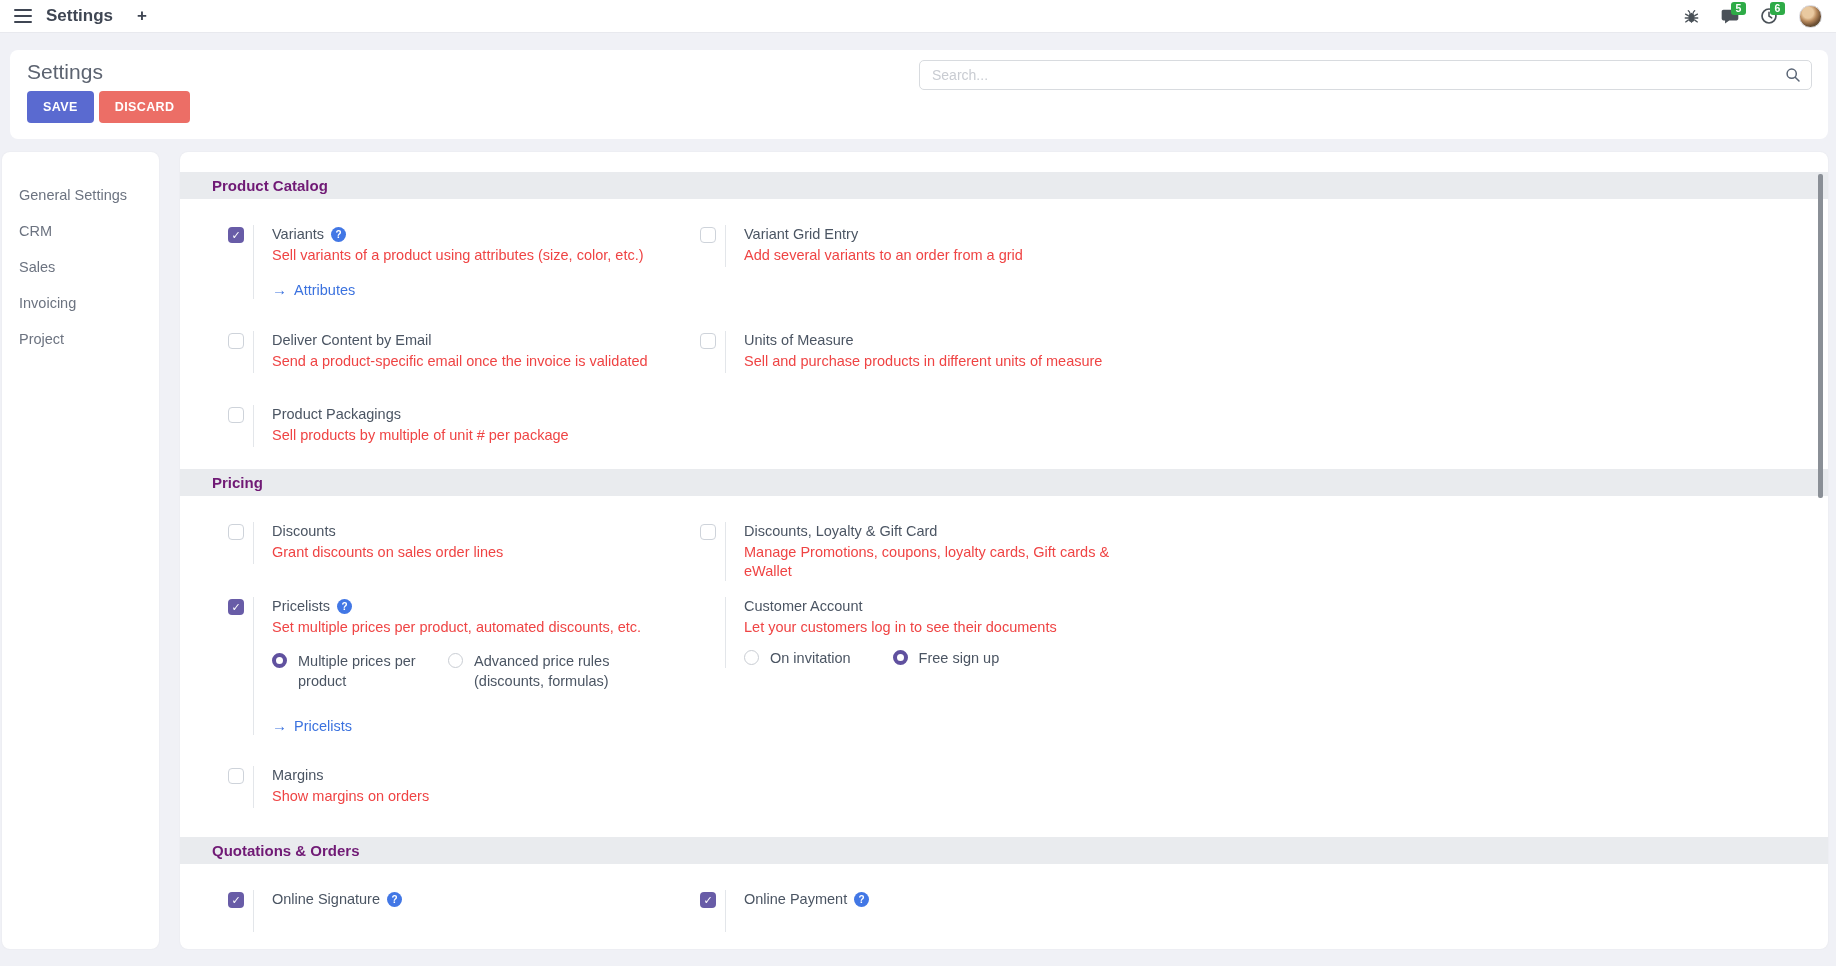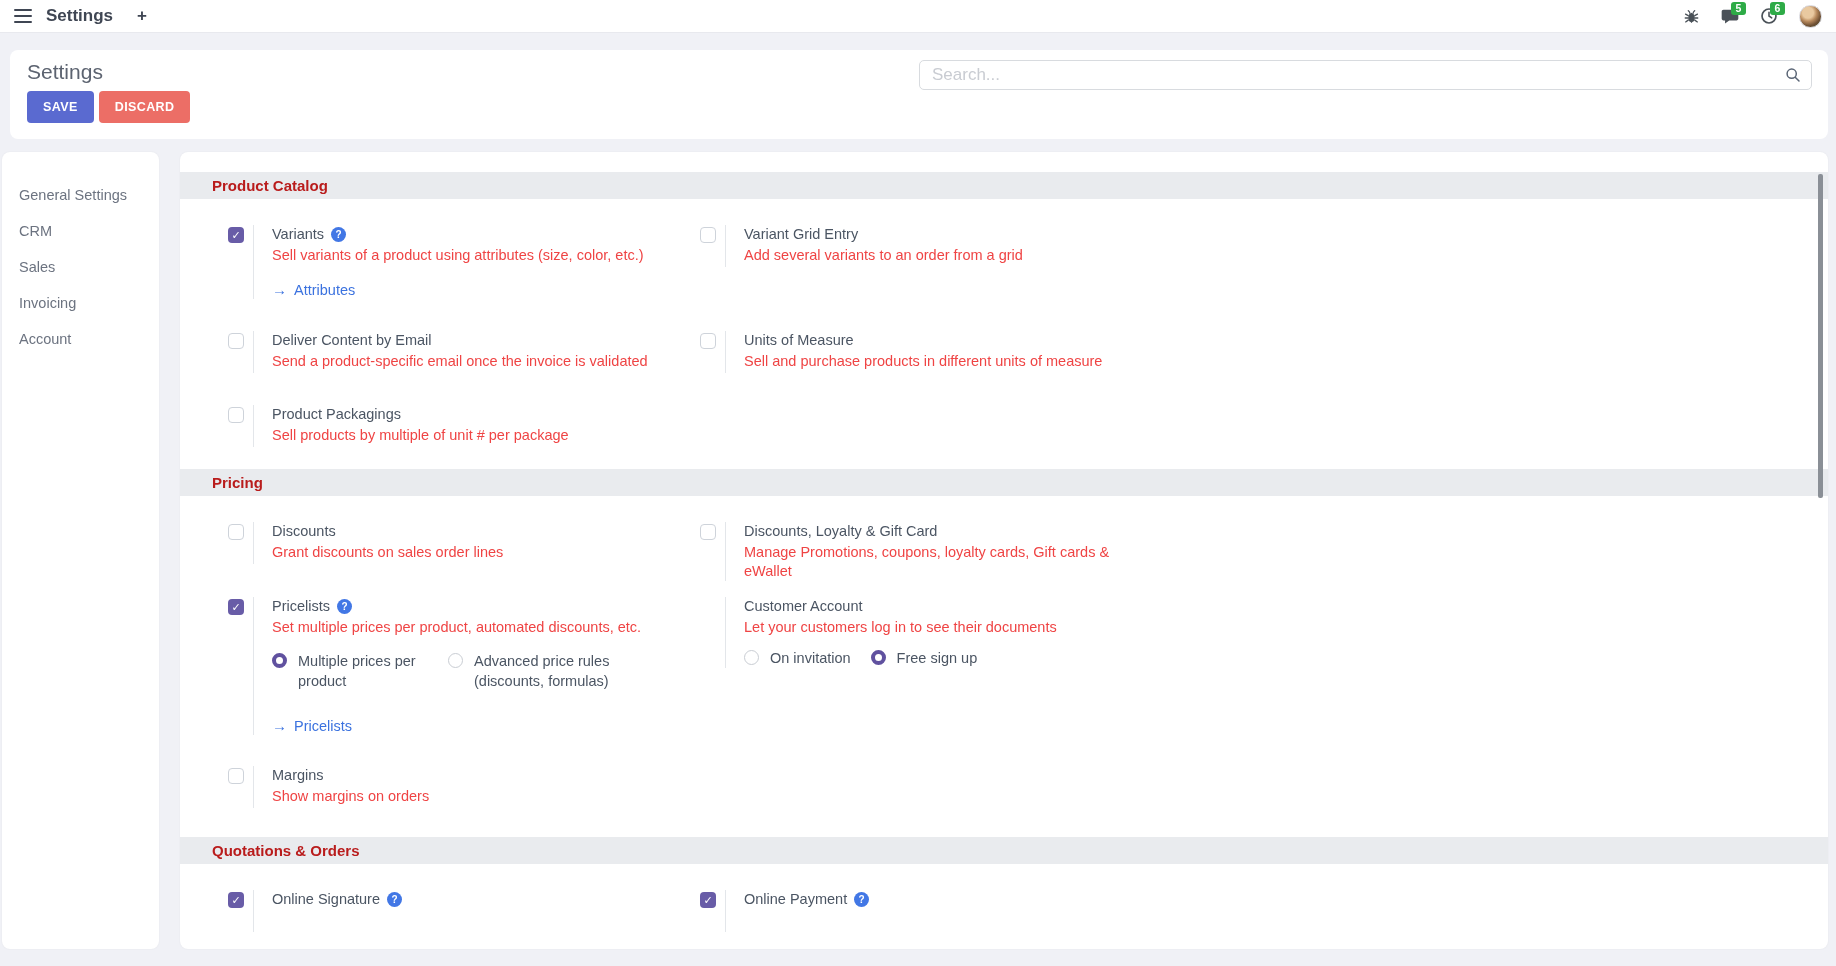--- a/index.html
+++ b/index.html
@@ -24,35 +24,35 @@
   
   .header-card { position:absolute; left:10px; top:50px; width:1818px; height:89px; background:#fff; border-radius:8px; }
   .page-title { padding:10px 0 0 17px; font-size:21px; font-weight:500; color:#5c6370; }
   .btn-row { margin:7px 0 0 17px; display:flex; gap:5px; }
   .btn { border:none; border-radius:4px; color:#fff; font-size:12.5px; font-weight:700;
          letter-spacing:.4px; padding:9px 16px; cursor:pointer; font-family:inherit; }
   .btn-save { background:#5a6ad0; }
   .btn-discard { background:#ec6e66; }
   .search-wrap { position:absolute; top:10px; right:16px; width:893px; height:30px; }
   .search-input { width:100%; height:100%; border:1px solid #d8dbdf; border-radius:5px; background:#fff;
-                  font-size:17px; color:#4b5563; padding:0 36px 0 12px; font-family:inherit; outline:none; }
+                  font-size:14px; color:#4b5563; padding:0 36px 0 12px; font-family:inherit; outline:none; }
   .search-input::placeholder { color:#c9ccd2; }
   .search-ico { position:absolute; right:11px; top:7px; }
 
   
   .sidebar { position:absolute; left:2px; top:152px; width:157px; height:797px; background:#fff;
              border-radius:8px; padding-top:26px; box-shadow:0 0 2px rgba(0,0,0,.06); }
   .side-item { padding:9px 17px 10px; font-size:14.5px; color:#6c7380; cursor:pointer; margin-bottom:1px; }
 
   
   .main { position:absolute; left:180px; top:152px; width:1648px; height:797px; background:#fff;
           border-radius:8px; overflow:hidden; box-shadow:0 0 2px rgba(0,0,0,.06); }
   .scroll-thumb { position:absolute; right:5px; top:22px; width:5px; height:324px; background:#8a8f96; border-radius:2px; z-index:4; }
   .band { height:27px; background:#e9ebee; display:flex; align-items:center; padding-left:32px;
-          font-size:15px; font-weight:700; color:#b91c1c; }
+          font-size:15px; font-weight:700; color:#701a75; }
   .band.m1 { margin-top:20px; } .band.m2 { margin-top:22px; } .band.m3 { margin-top:29px; }
   .boxes { padding:26px 0 0 48px; }
   .row { display:grid; grid-template-columns:472px 472px; align-items:start; }
   .row.g32 { margin-bottom:32px; } .row.g16 { margin-bottom:16px; } .row.g31 { margin-bottom:31px; } .row.g0 { margin-bottom:0; }
   .box { display:flex; align-items:flex-start; }
   .cb { width:16px; height:16px; border-radius:4px; flex:none; margin-top:2px; cursor:pointer; }
   .cb.unchecked { background:#fff; border:1px solid #ced3da; }
   .cb.checked { background:#685ca7; color:#fff; display:flex; align-items:center; justify-content:center;
                 font-size:11px; font-weight:700; }
   .cb.spacer { visibility:hidden; }
@@ -60,21 +60,21 @@
   .lbl-row { display:flex; align-items:center; }
   .box-label { font-size:14.5px; color:#4b5563; line-height:19px; }
   .help { width:15px; height:15px; border-radius:50%; background:#4277e5; color:#fff; font-size:10px;
           font-weight:700; display:inline-flex; align-items:center; justify-content:center; margin-left:7px; cursor:pointer; }
   .box-desc { font-size:14.5px; color:#ef4444; margin-top:2px; line-height:19px; max-width:392px; }
   .box-link { display:inline-flex; align-items:center; gap:7px; margin-top:16px; color:#3b72df;
               font-size:14.5px; cursor:pointer; text-decoration:none; }
   .box-link.big-gap { margin-top:26px; }
   .arrow { font-weight:700; font-size:15px; }
   .opts { margin-top:14px; display:flex; flex-direction:row; gap:8px; }
-  .opts.inline { flex-direction:row; gap:20px; margin-top:11px; }
+  .opts.inline { flex-direction:row; gap:42px; margin-top:11px; }
   .opt { display:flex; align-items:flex-start; gap:11px; cursor:pointer; }
   .radio { width:15px; height:15px; border-radius:50%; flex:none; margin-top:2px; background:#fff; }
   .radio.on { border:4.5px solid #60519f; }
   .radio.off { border:1px solid #c9cdd3; }
   .opt-label { font-size:14.5px; color:#4b5563; line-height:20px; }
   .narrow { max-width:142px; }
 </style>
 </head>
 <body>
 
@@ -132,21 +132,21 @@
         </svg>
       </span>
     </div>
   </div>
 
   <div class="sidebar">
     <div class="side-item">General Settings</div>
     <div class="side-item">CRM</div>
     <div class="side-item">Sales</div>
     <div class="side-item">Invoicing</div>
-    <div class="side-item">Account</div>
+    <div class="side-item">Project</div>
   </div>
 
   <div class="main">
     <div class="scroll-thumb"></div>
 
     <div class="band m1">Product Catalog</div>
     <div class="boxes">
       <div class="row g32">
         <div class="box">
           <span class="cb checked">✓</span>

